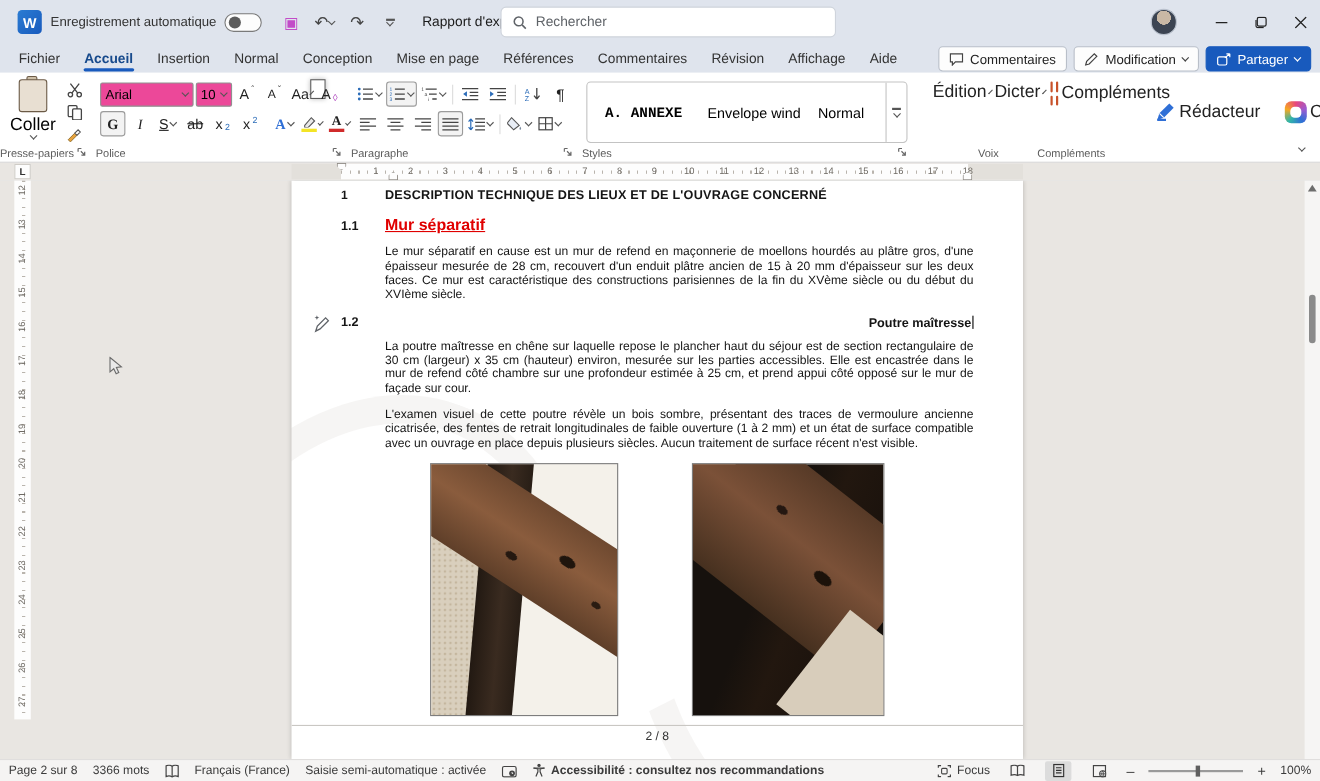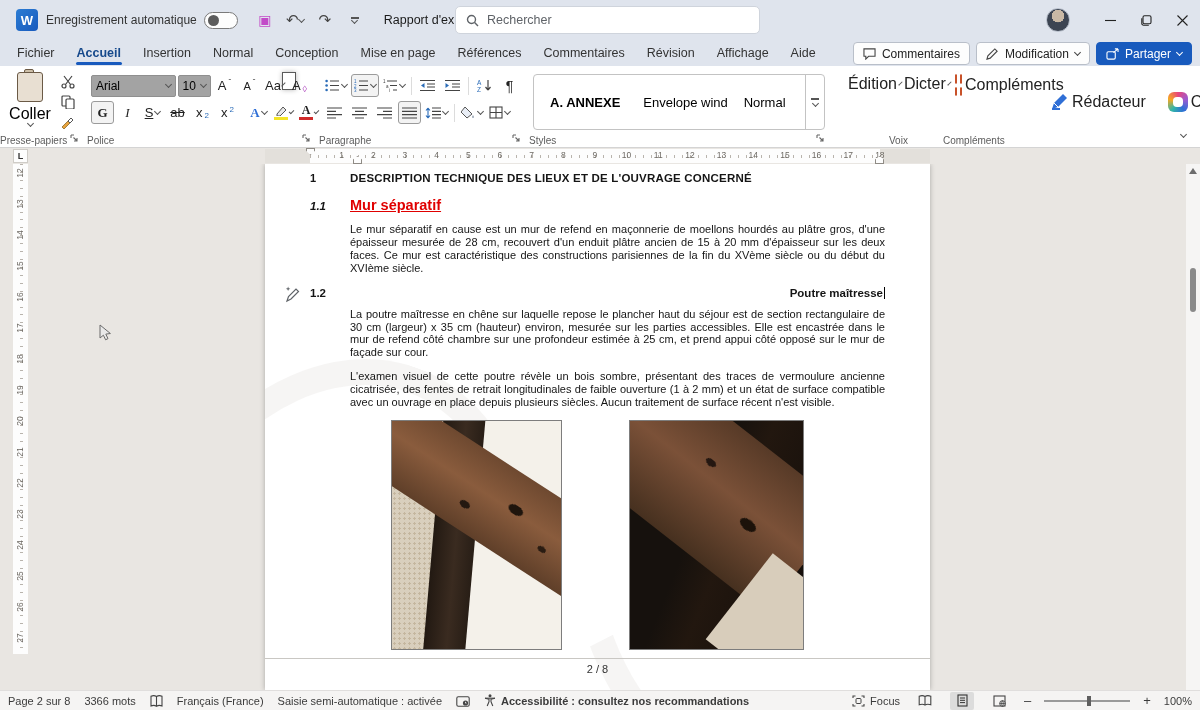--- a/index.html
+++ b/index.html
@@ -55,21 +55,21 @@
   .rgroup { position:relative; padding:6px 4px 16px 4px; }
   .glabel { position:absolute; bottom:1px; left:0; right:0; text-align:left;
     font-size:10px; color:#5c5c5c; }
   .launcher { position:absolute; bottom:3px; right:3px; width:10px; height:10px; }
   .vdiv { width:1px; background:#dcdcdc; margin:5px 2px; }
   .btn { height:23px; min-width:23px; display:flex; align-items:center; justify-content:center;
     gap:2px; border-radius:3px; font-size:13px; color:#222; padding:0 2px; }
   .btn.boxed { border:1px solid #9b9b9b; background:#f3f3f3; }
   .rrow { display:flex; align-items:center; gap:2px; height:27px; }
   .letter { font-weight:bold; font-family:"Liberation Serif",serif; }
-  .combo { border:1px solid #8f8f8f; border-radius:2px; background:#a3a3a3; height:22px;
+  .combo { border:1px solid #8f8f8f; border-radius:2px; background:#ec4899; height:22px;
     display:flex; align-items:center; font-size:12px; padding:0 4px; justify-content:space-between; }
   .paste-col { display:flex; flex-direction:column; align-items:center; width:52px; }
   .clip-icon { width:26px; height:30px; position:relative; }
   .clip-icon .board { position:absolute; inset:0; border:1.6px solid #6b5a46; border-radius:3px; background:#e8dfd2; }
   .clip-icon .clamp { position:absolute; top:-3px; left:7px; width:10px; height:5px; border:1.6px solid #6b5a46; border-radius:2px; background:#cdbfa8; }
   .clip-icon .page { position:absolute; right:-4px; bottom:-3px; width:14px; height:18px; background:#fff; border:1.4px solid #5a5a5a; }
   .bigbtn { display:flex; flex-direction:row; align-items:center; justify-content:flex-start;
     font-size:16px; color:#222; padding:2px 8px; gap:3px; }
   .hl-bar { display:block; width:14px; height:3px; margin-top:1px; }
   .ulA { line-height:11px; display:flex; flex-direction:column; align-items:center; }
@@ -487,21 +487,21 @@
       <span class="glabel">Paragraphe</span>
       <svg class="launcher" viewBox="0 0 10 10">
           <path d="M1 1h3M1 1v3M3.5 3.5 7 7M7 4v3H4" fill="none" stroke="#666" stroke-width="1.1"></path>
         </svg>
     </div>
     <div class="vdiv"></div>
 
     <div class="rgroup" style="width:300px;">
       <div class="styles-gallery">
 
-        <div class="style-item s0" style="width: 118px;">A. ANNEXE</div>
+        <div class="style-item s0" style="width: 118px; font-family: Liberation Mono, monospace;">A. ANNEXE</div>
           <div class="style-item s1" style="width: 128px;">Envelope window</div>
           <div class="style-item s2" style="width: 96px;">Normal</div>
           <div class="style-more">
           <span class="bar"></span>
           <span class="chev"></span>
         </div>
       </div>
       <span class="glabel">Styles</span>
       <svg class="launcher" viewBox="0 0 10 10">
           <path d="M1 1h3M1 1v3M3.5 3.5 7 7M7 4v3H4" fill="none" stroke="#666" stroke-width="1.1"></path>
@@ -622,21 +622,21 @@
     <div class="page">
       <div class="wm-arc" style="width:520px;height:760px;right:-170px;top:-120px;transform:rotate(18deg);"></div>
       <div class="wm-arc" style="width:420px;height:600px;left:-160px;bottom:-260px;transform:rotate(200deg);"></div>
 
       <div class="doc">
         <div class="hrow">
           <span class="hnum-col" style="font-size:11px;">1</span>
           <span class="h1-txt">DESCRIPTION TECHNIQUE DES LIEUX ET DE L'OUVRAGE CONCERNÉ</span>
         </div>
         <div class="hrow" style="margin-top:13px;">
-          <span class="hnum-col" style="padding-top:3px;font-style:italic;">1.1</span>
+          <span class="hnum-col" style="padding-top:3px;">1.1</span>
           <span class="h11-txt">Mur séparatif</span>
         </div>
         <p class="para" style="margin-top:10px;">Le mur séparatif en cause est un mur de refend en maçonnerie de moellons hourdés au plâtre gros, d'une épaisseur mesurée de 28 cm, recouvert d'un enduit plâtre ancien de 15 à 20 mm d'épaisseur sur les deux faces. Ce mur est caractéristique des constructions parisiennes de la fin du XVème siècle ou du début du XVIème siècle.</p>
         <div class="hrow" style="margin-top:12px;justify-content:space-between;">
           <svg class="copilot-margin" viewBox="0 0 18 18">
               <path d="M4 16l1.5-4.5L13 4l2.5 2.5L8 14z" fill="none" stroke="#5f6368" stroke-width="1.2"></path>
               <path d="M4.5 3.2l.6-1.6.6 1.6 1.6.6-1.6.6-.6 1.6-.6-1.6-1.6-.6z" fill="#5f6368"></path>
             </svg>
           <span class="hnum-col">1.2</span>
           <span class="h12-txt"><span>Poutre maîtresse</span><span class="caret"></span></span>

